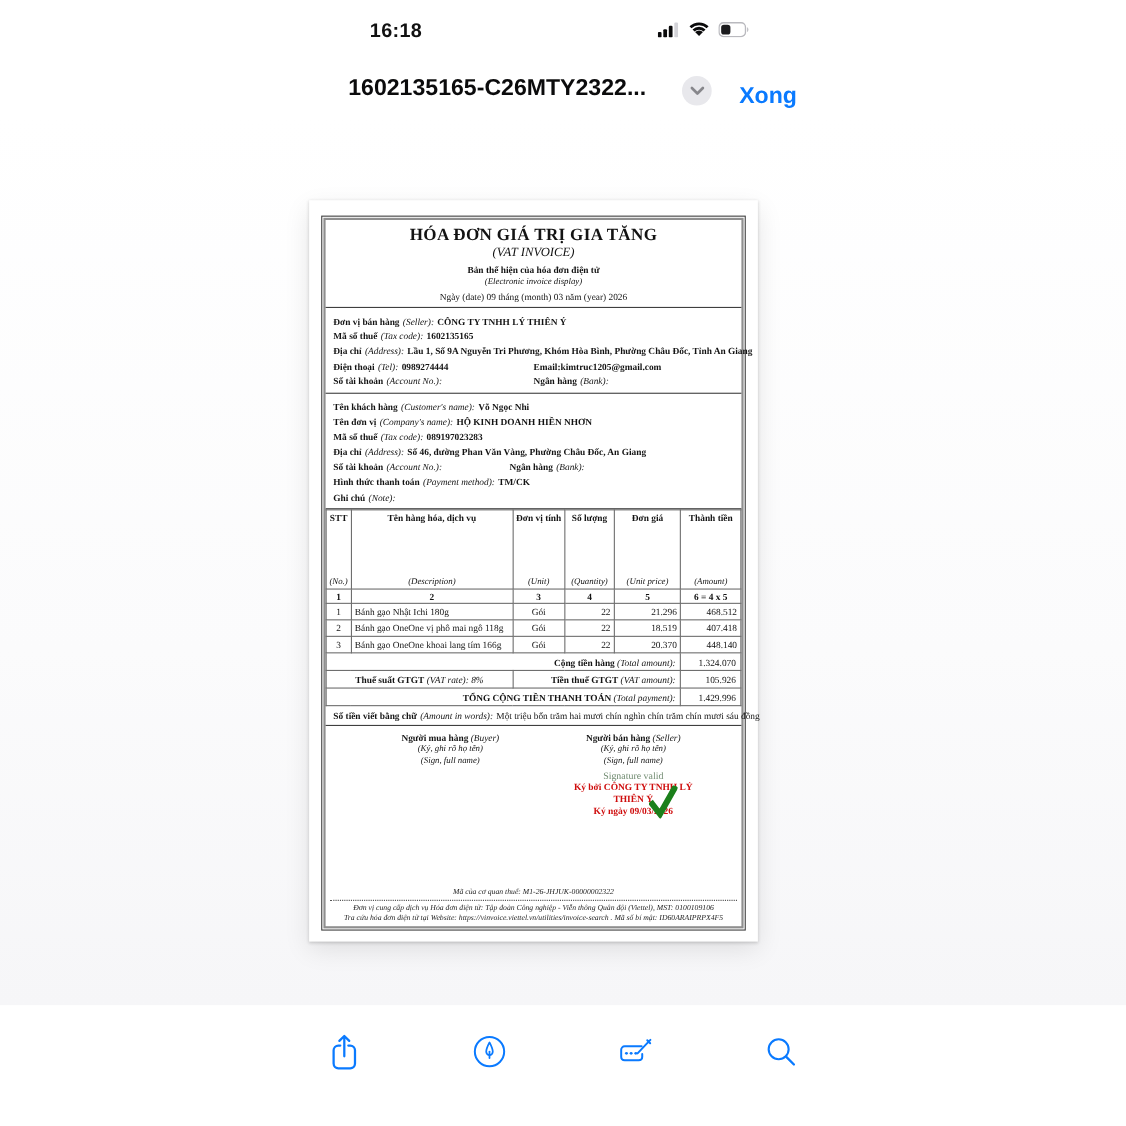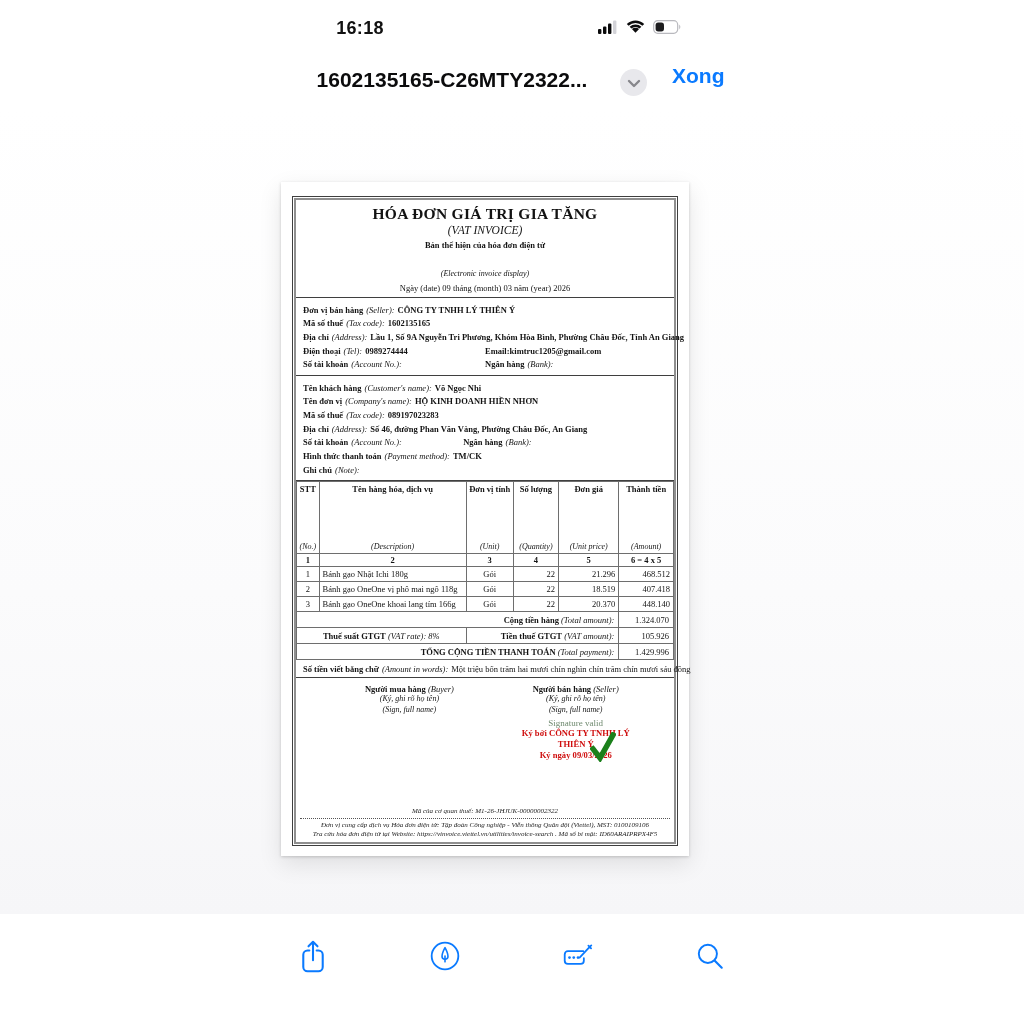--- a/index.html
+++ b/index.html
@@ -16,41 +16,41 @@
   .sb-time { position:absolute; left:318px; top:18px; width:84px; text-align:center;
              font-size:18px; font-weight:700; letter-spacing:.3px; }
   .sb-icons { position:absolute; left:598px; top:20px; width:116px; height:18px;
               display:flex; align-items:center; gap:8px; }
   
   .nav-bar { position:absolute; top:60px; left:0; right:0; height:48px; }
   .nav-title { position:absolute; left:282px; top:8px; width:340px; text-align:center;
                font-size:21px; font-weight:700; color:#0b0b0c; white-space:nowrap; overflow:hidden; }
   .nav-chevron-btn { position:absolute; left:620px; top:9px; width:27px; height:27px;
                border-radius:50%; background:#e8e8ec; display:flex; align-items:center; justify-content:center; cursor:pointer; }
-  .nav-done { position:absolute; left:672px; top:4px; font-size:21px; font-weight:600; color:#0a7aff; cursor:pointer; }
+  .nav-done { position:absolute; left:672px; top:16px; font-size:21px; font-weight:600; color:#0a7aff; cursor:pointer; }
   
   .content-bg { position:absolute; top:108px; bottom:110px; left:0; right:0;
                 background:linear-gradient(180deg,#ffffff 0%, #fbfbfc 60%, #f6f6f8 100%); }
   .page { position:absolute; left:281px; top:182px; width:408px; height:674px; background:#fff;
           box-shadow:0 1px 3px rgba(0,0,0,.18), 0 8px 22px rgba(0,0,0,.10); }
   .frame { position:absolute; left:11px; right:11px; top:14px; bottom:10px;
            border:1px solid #3f3f3f; padding:1px; }
   .frame-inner { height:100%; border:2px solid #8f8f8f; display:flex; flex-direction:column;
                  font-family:"Liberation Serif", serif; font-size:8.5px; color:#131313; }
   .bvn { font-weight:bold; }
   .ien { font-style:italic; font-weight:normal; }
   .ien.sp { margin-left:3px; margin-right:3px; }
   .val { font-weight:bold; }
   
   .inv-header { display:flex; border-bottom:1px solid #3f3f3f; }
   .inv-header-main { flex:1; text-align:center; padding:5px 2px 4px; }
   .inv-title { font-size:15.5px; font-weight:bold; letter-spacing:.3px; }
   .inv-sub { font-size:11.5px; font-style:italic; margin-top:1px; }
   .inv-disp1 { font-size:8.5px; font-weight:bold; margin-top:4px; }
-  .inv-disp2 { font-size:8px; font-style:italic; margin-top:19px; }
+  .inv-disp2 { font-size:8px; font-style:italic; margin-top:1px; }
   .inv-date { font-size:8.5px; margin-top:5px; }
   .serial-box { width:119px; border-left:1px solid #3f3f3f; padding:6px 7px; }
   .serial-row { display:flex; margin-bottom:6px; }
   .serial-row .lbl { width:62px; }
   
   .sec { padding:4px 7px 3px; border-bottom:1px solid #3f3f3f; }
   .line { margin:1.5px 0; line-height:12.2px; white-space:nowrap; }
   .twocol { display:flex; }
   .twocol .c { width:50%; }
   

